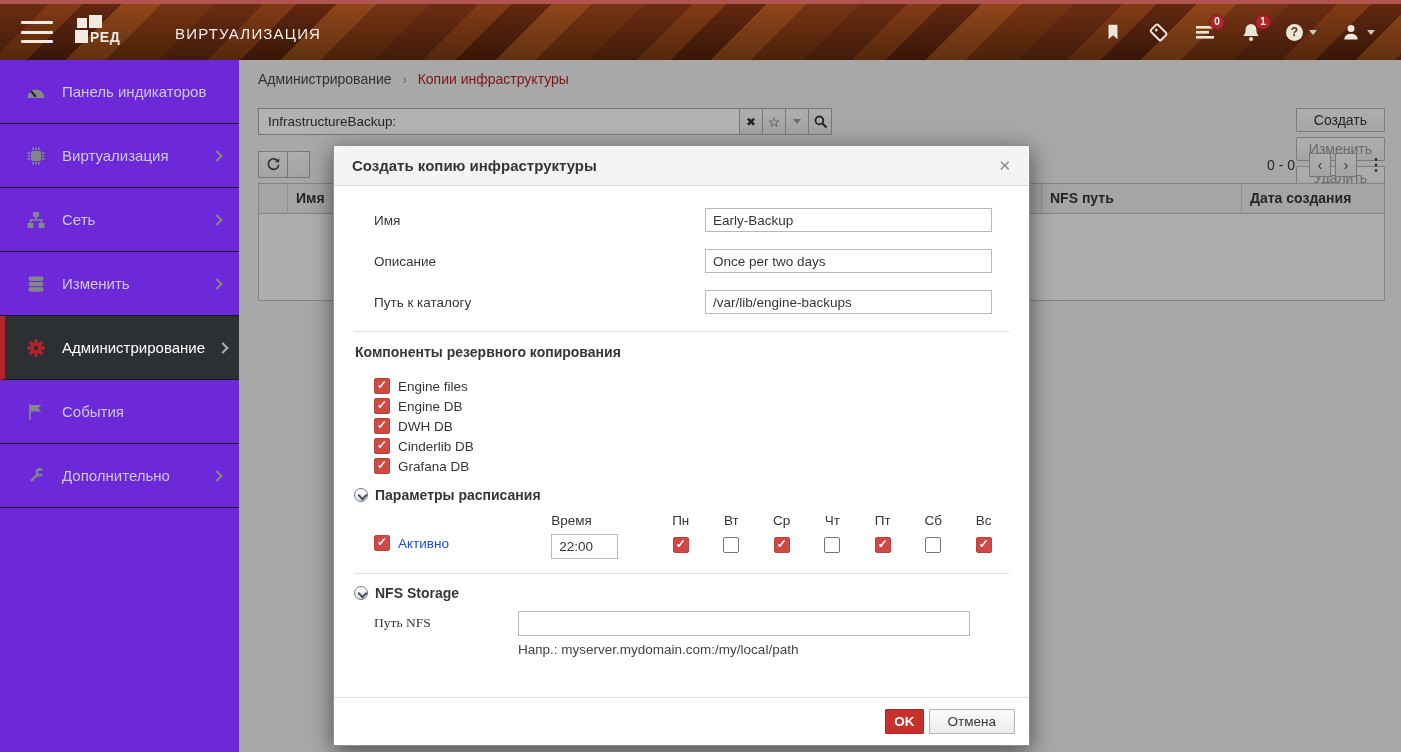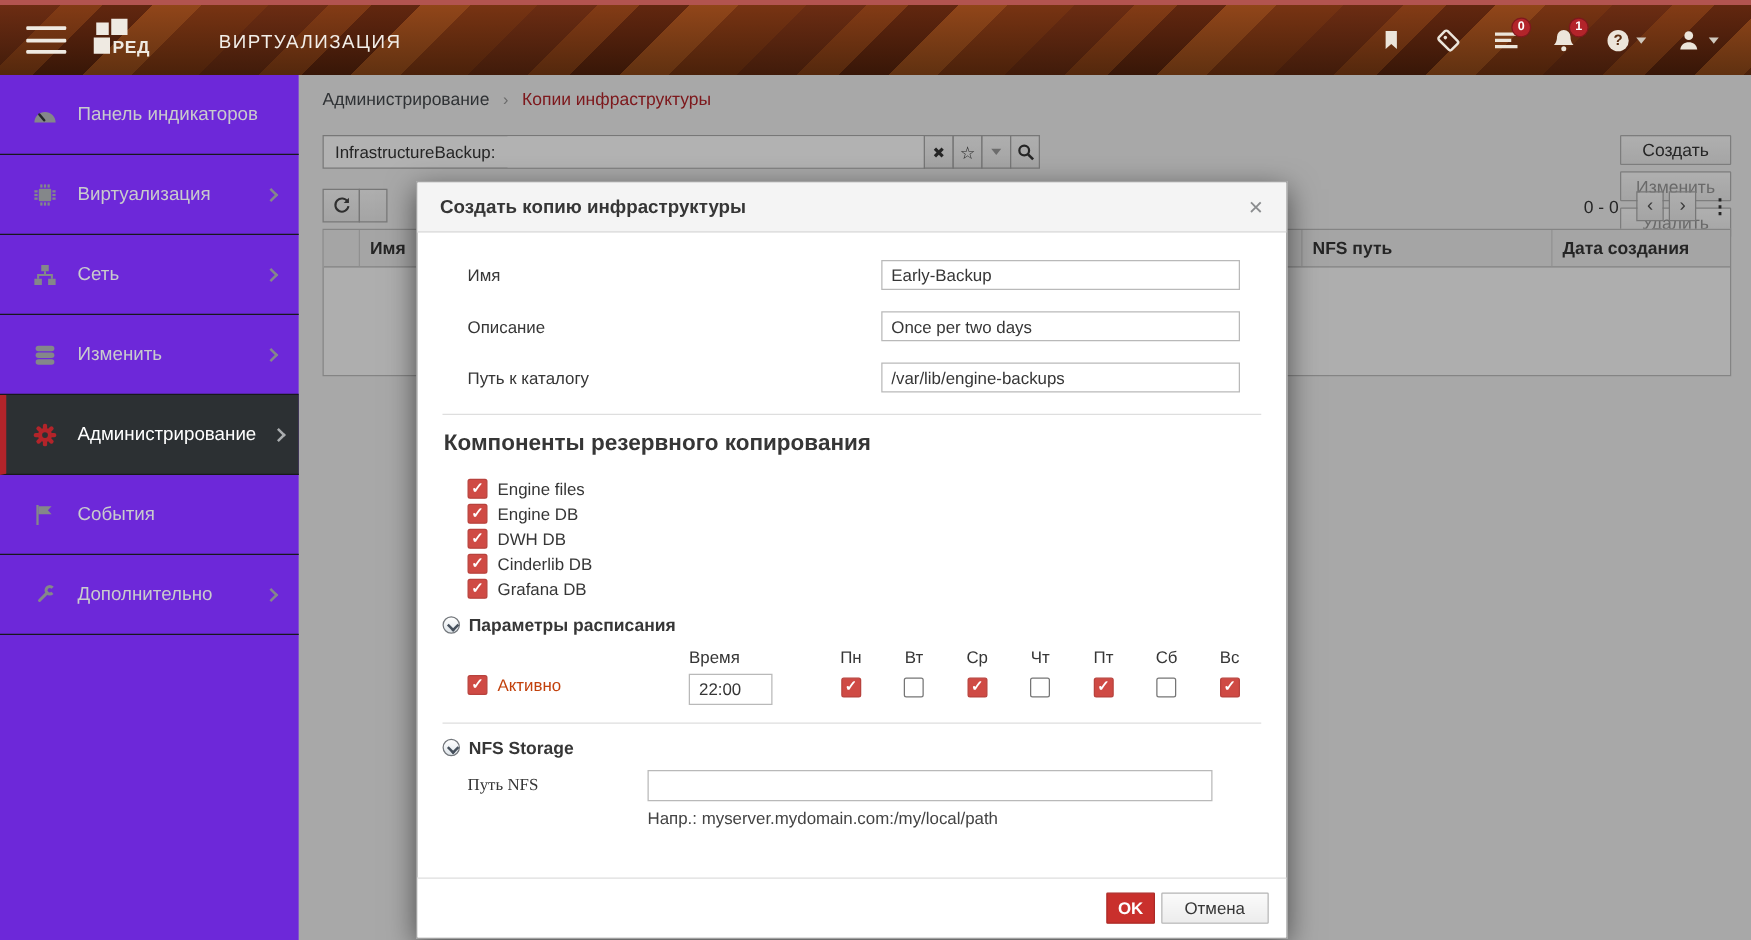--- a/index.html
+++ b/index.html
@@ -102,38 +102,38 @@
   .modal-title { font-size:15px; font-weight:bold; color:#363636; }
   .modal-close { margin-left:auto; border:none; background:none; font-size:15px; color:#8b8d8f; cursor:pointer; padding:0; }
 
   .modal-body { padding:22px 20px 0 20px; }
   .form-row { display:flex; align-items:center; height:24px; margin-bottom:17px; }
   .form-row .f-label { width:351px; padding-left:20px; font-size:13.5px; color:#363636; }
   .txt-input { width:287px; height:24px; border:1px solid #b9b9b9; padding:2px 7px; font-size:13.5px;
     color:#363636; font-family:"Liberation Sans",sans-serif; outline:none; background:#fff; }
   .hr { border:none; border-top:1px solid #dedede; margin:17px 0 0 0; }
 
-  .section-title { margin-top:12px; font-size:18px; font-weight:bold; color:#363636; padding-left:1px; }
+  .section-title { margin-top:12px; font-size:14px; font-weight:bold; color:#363636; padding-left:1px; }
   .chk-list { margin-top:16px; }
   .chk-row { display:flex; align-items:center; height:20px; margin-bottom:0; padding-left:20px; }
   .chk { width:16px; height:16px; border:1px solid #757575; background:#fff; border-radius:2px; position:relative; cursor:pointer; flex:0 0 auto; }
   .chk.checked { background:#cf4a44; border-color:#b8423d; }
   .chk.checked::after { content:"✓"; position:absolute; left:2px; top:-1px; color:#fff; font-size:12px; font-weight:bold; }
   .chk-row .c-label { margin-left:8px; font-size:13.5px; color:#363636; }
 
   .collapse-header { display:flex; align-items:center; margin-top:11px; cursor:pointer; }
   .collapse-icon { width:14px; height:14px; border:1px solid #72767b; border-radius:50%;
     background:linear-gradient(#ffffff,#dfe5ea); position:relative; margin-right:7px; flex:0 0 auto; }
   .collapse-icon::after { content:""; position:absolute; left:3.5px; top:3px; width:5px; height:5px;
     border-right:2px solid #46505c; border-bottom:2px solid #46505c; transform:rotate(45deg); }
   .collapse-title { font-size:14px; font-weight:bold; color:#363636; }
 
   .sched { display:flex; margin-top:10px; }
   .sched-active { width:212px; padding-left:20px; padding-top:20px; display:flex; align-items:center; height:40px; }
-  .sched-active .c-label { margin-left:8px; font-size:13.5px; color:#c2410c; }
+  .sched-active .c-label { margin-left:8px; font-size:13.5px; color:#1d4ed8; }
   .time-block { width:100px; }
   .time-label { font-size:13.5px; color:#363636; margin-bottom:6px; }
   .time-input { width:67px; height:25px; border:1px solid #b9b9b9; padding:2px 7px; font-size:13.5px;
     color:#363636; font-family:"Liberation Sans",sans-serif; outline:none; }
   .days { display:flex; margin-left:12px; }
   .day-col { width:50.5px; display:flex; flex-direction:column; align-items:center; }
   .day-col .d-label { font-size:13.5px; color:#363636; margin-bottom:9px; }
 
   .nfs-row { display:flex; margin-top:10px; }
   .nfs-label { width:164px; padding-left:20px; padding-top:4px; font-size:13.5px; color:#363636;font-family:Liberation Serif, serif; }

